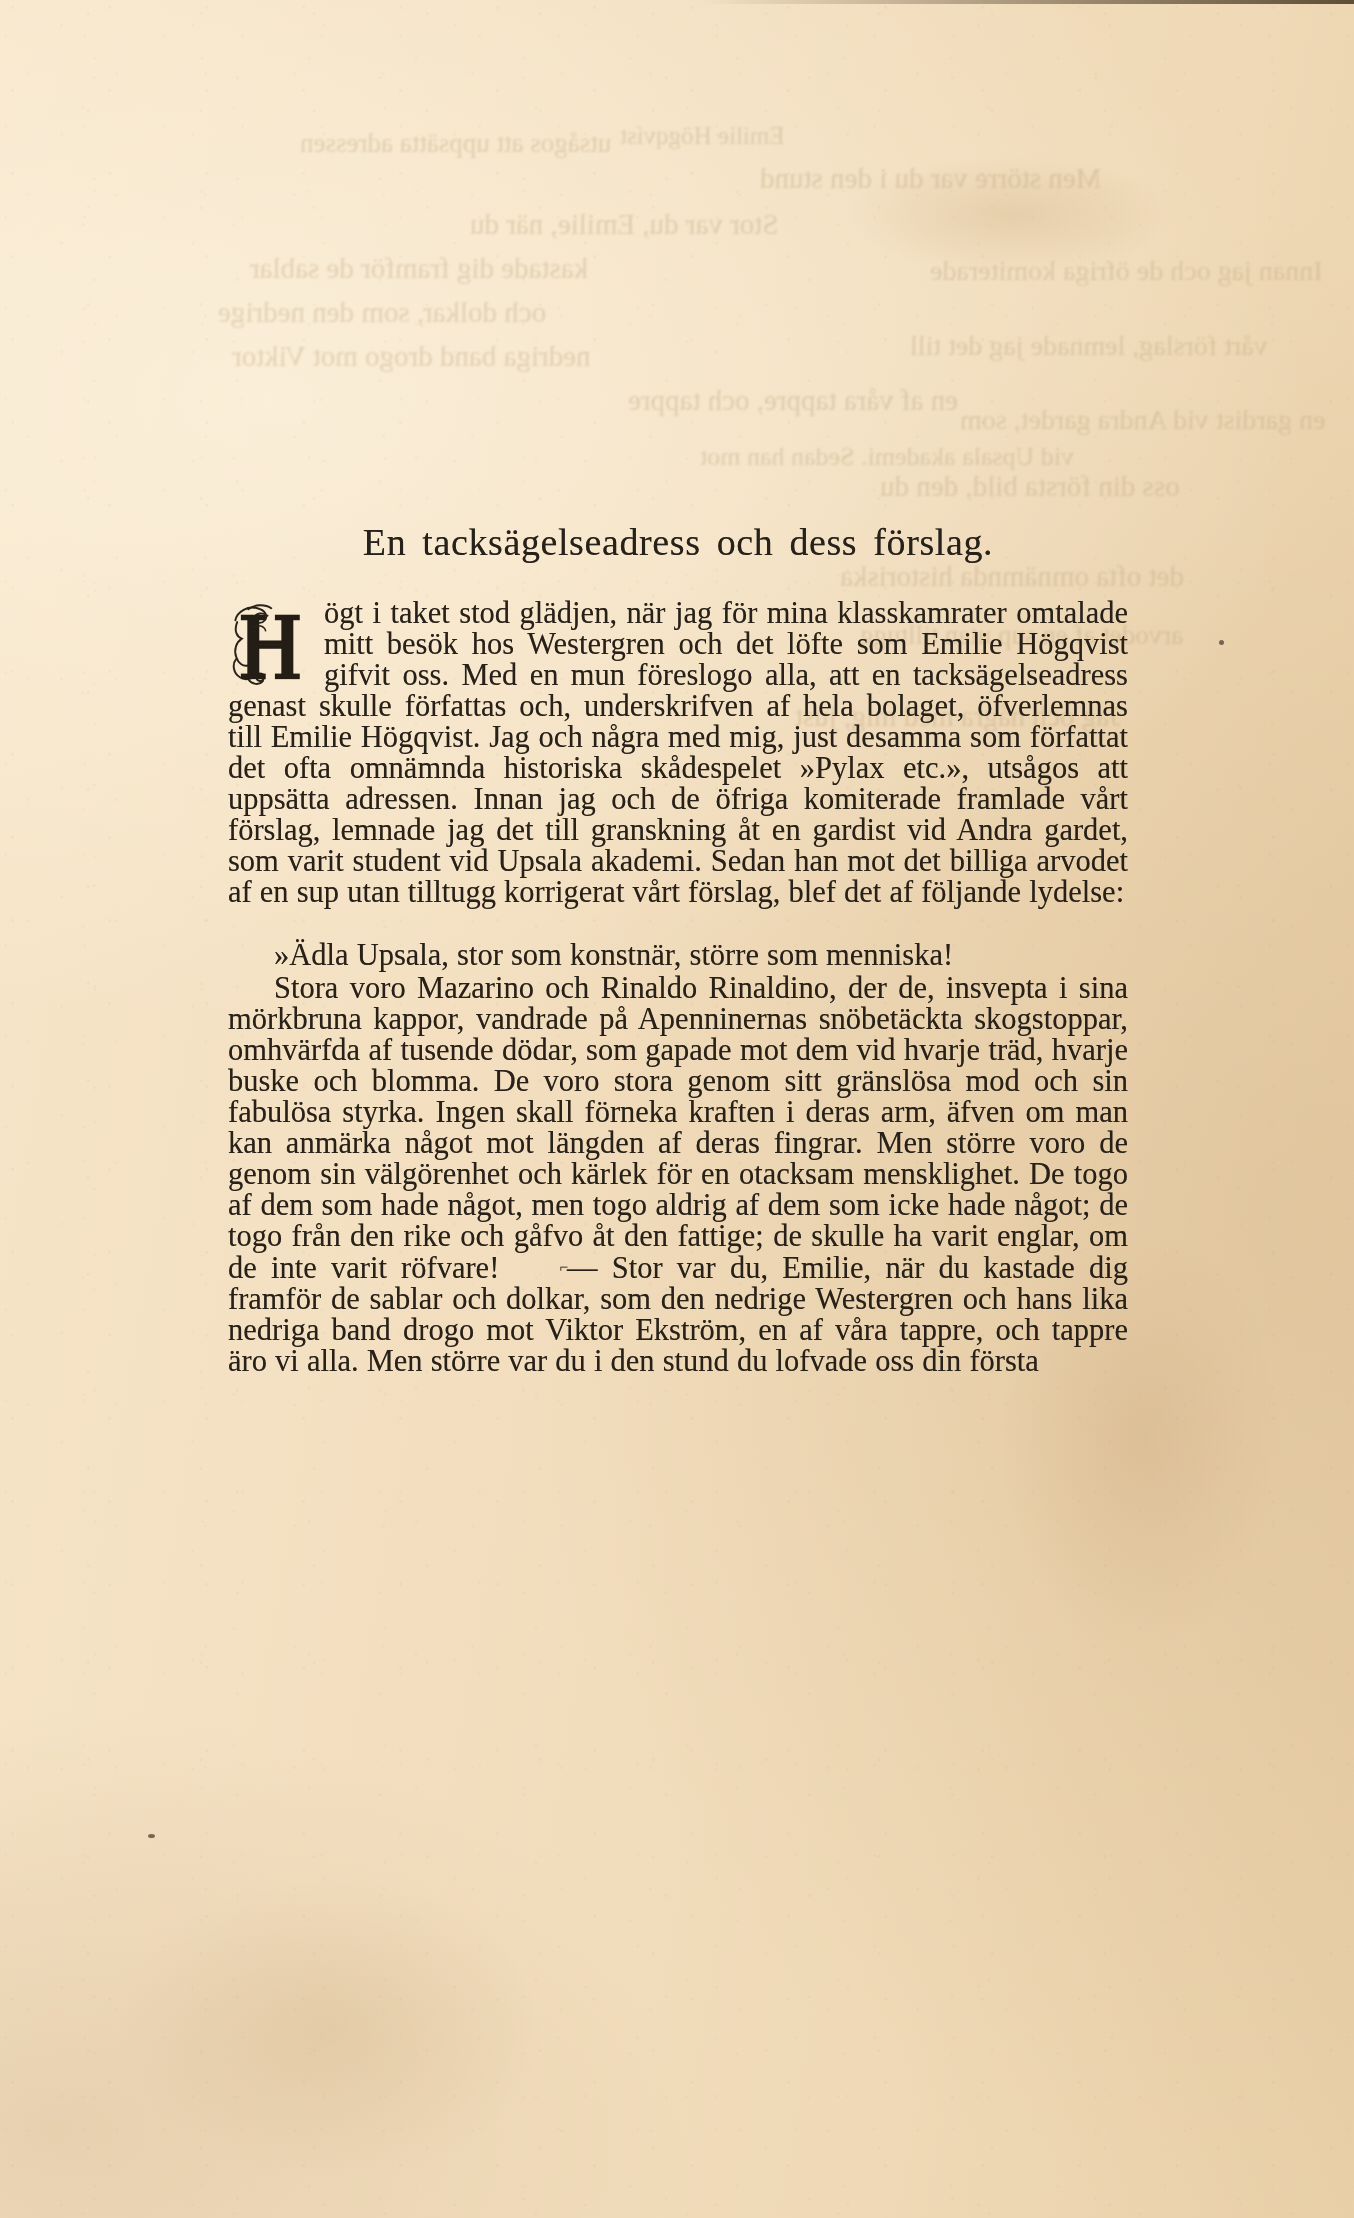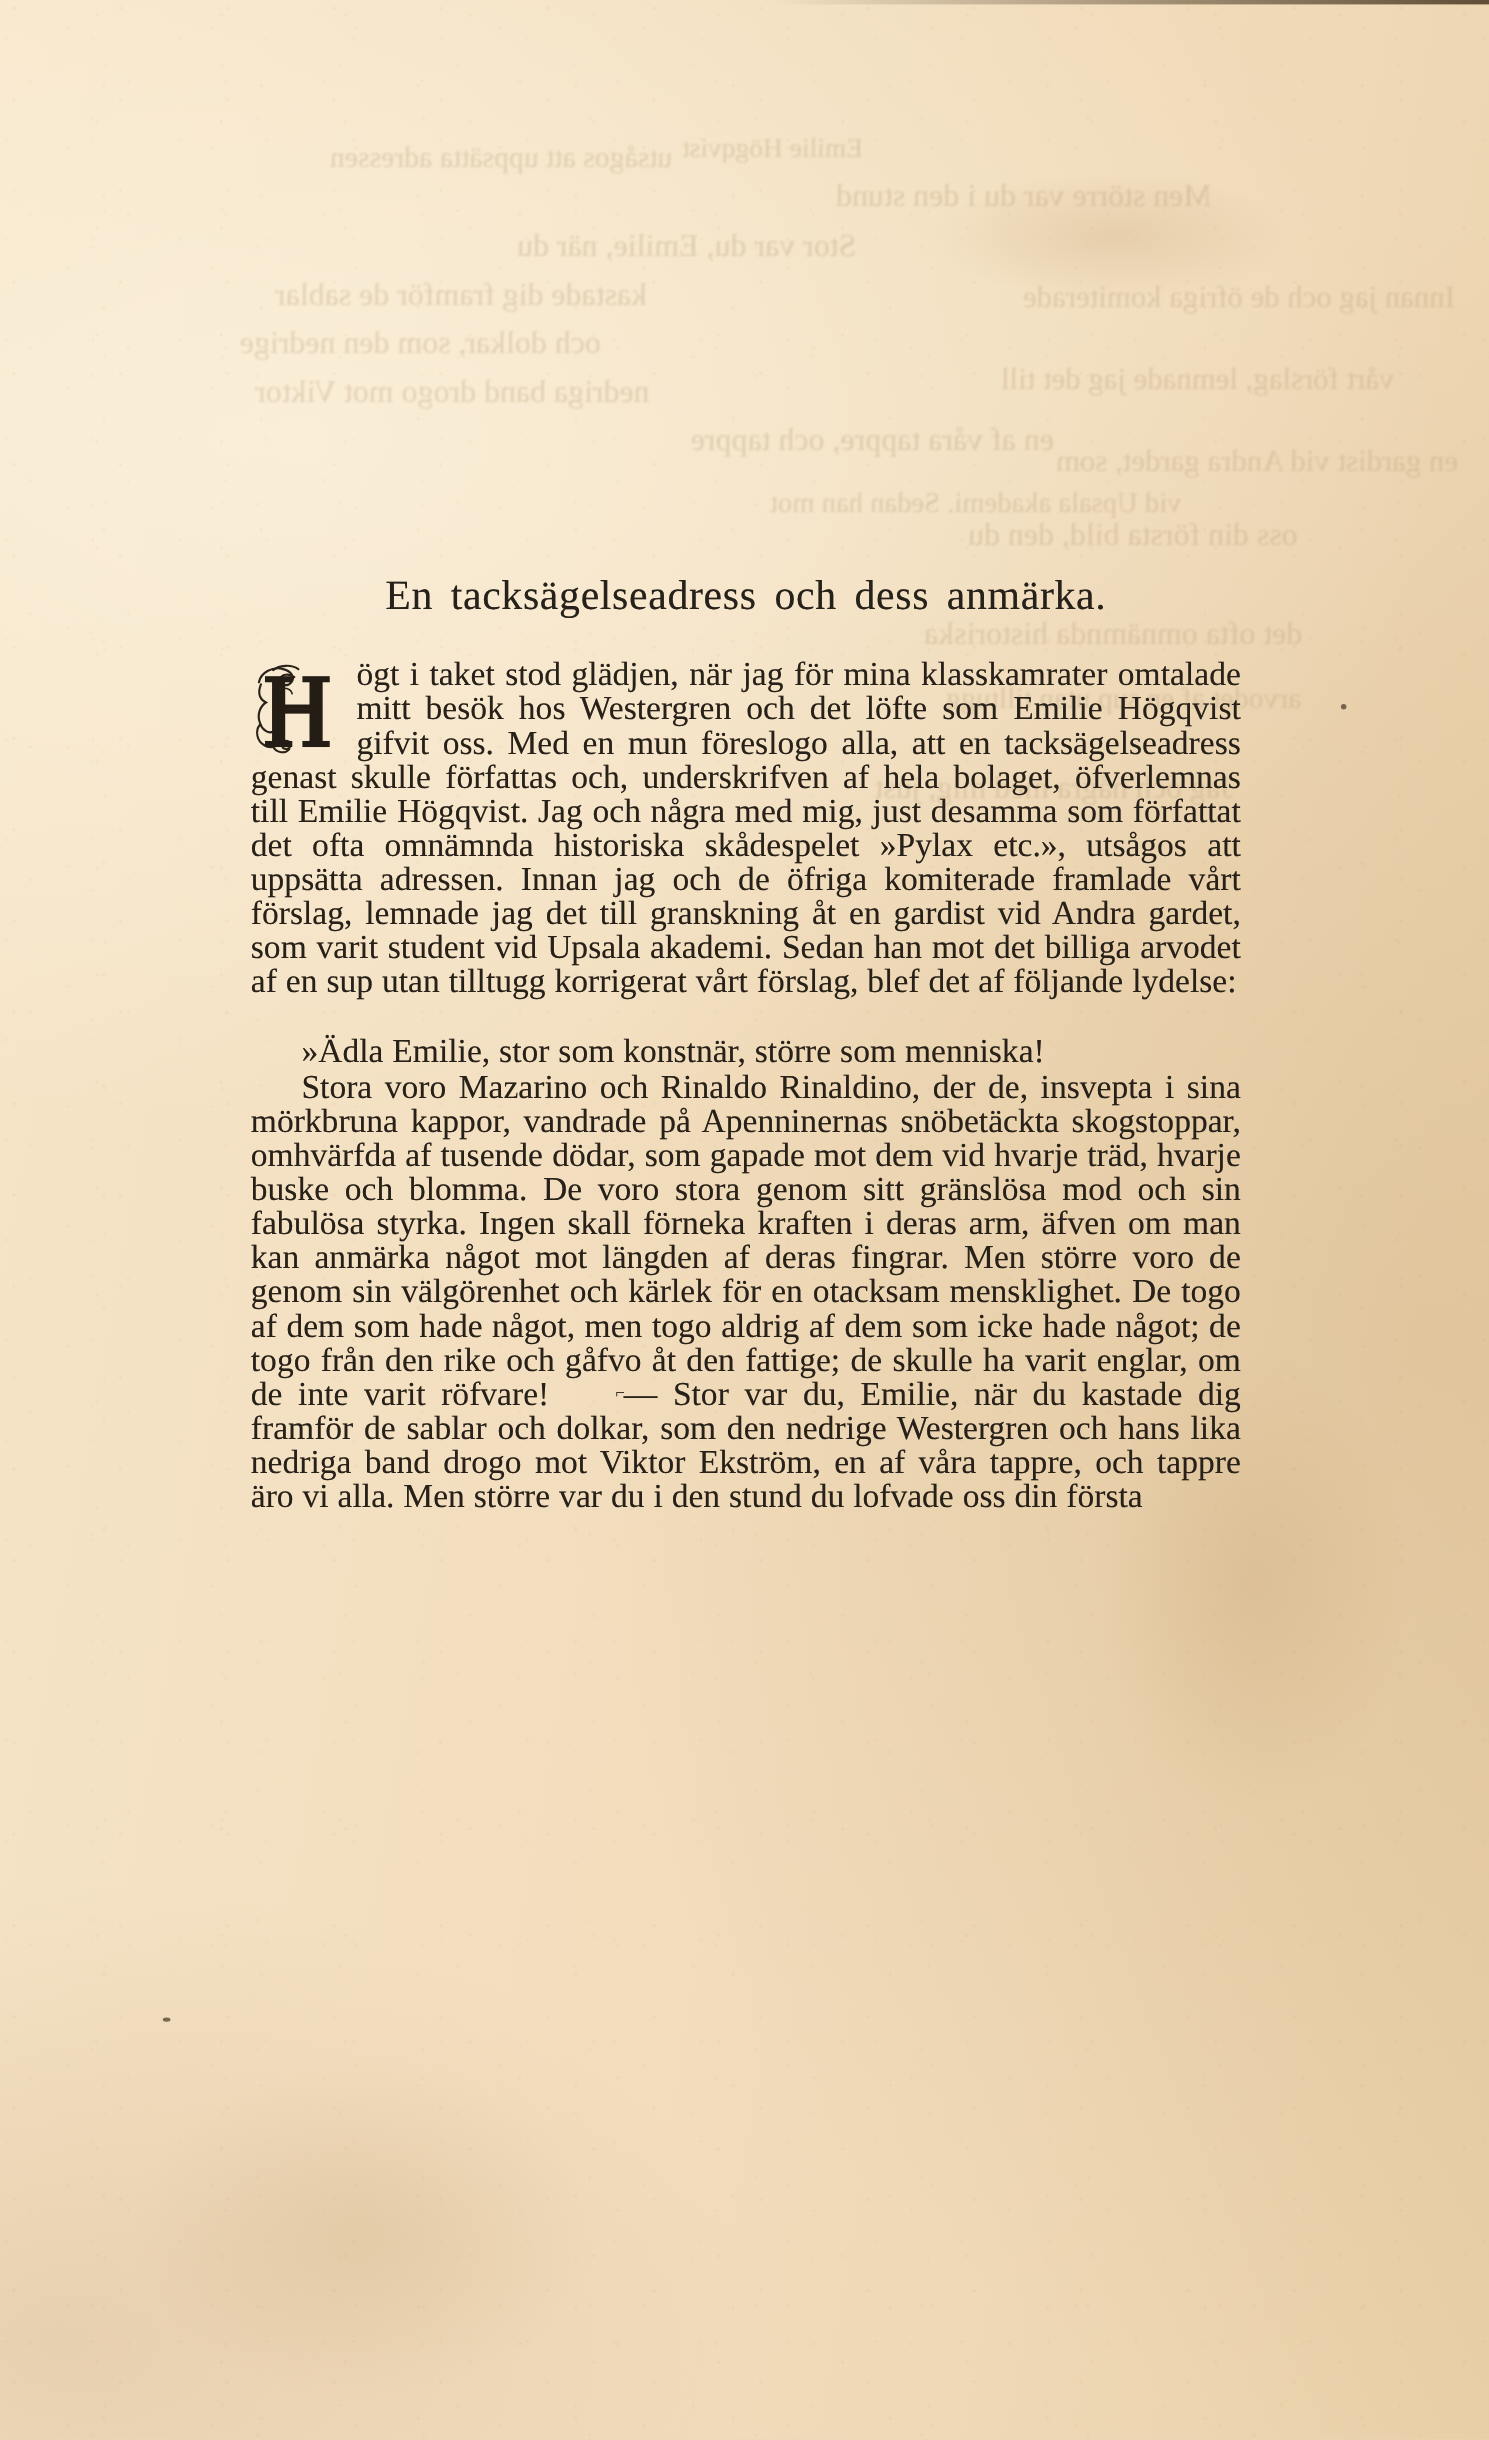--- a/index.html
+++ b/index.html
@@ -148,21 +148,21 @@
     <div class="bleed" style="left:300px;  top:128px;  font-size:27px;">utsågos att uppsätta adressen</div>
     <div class="bleed" style="left:930px;  top:255px;  font-size:28px;">Innan jag och de öfriga komiterade</div>
     <div class="bleed" style="left:910px;  top:330px;  font-size:28px;">vårt förslag, lemnade jag det till</div>
     <div class="bleed" style="left:960px;  top:404px;  font-size:28px;">en gardist vid Andra gardet, som</div>
     <div class="bleed" style="left:700px;  top:442px;  font-size:26px;">vid Upsala akademi. Sedan han mot</div>
     <div class="bleed" style="left:860px;  top:620px;  font-size:27px;">arvodet af en sup utan tilltugg</div>
   </div>
 
   <div id="typeblock">
 
-    <h1 id="title">En tacksägelseadress och dess anmärka.</h1>
+    <h1 id="title">En tacksägelseadress och dess förslag.</h1>
 
     <p class="body">
       <span class="dropcap">
         <svg viewBox="0 0 100 100" xmlns="http://www.w3.org/2000/svg">
           <g fill="none" stroke="#2a231a" stroke-width="2.1" stroke-linecap="round">
 
             <path d="M8 22 C10 12, 22 6, 32 9 C40 11, 44 17, 40 22 C36 27, 28 25, 29 19 C30 14, 38 13, 43 17"></path>
             <path d="M22 10 C28 5, 40 4, 47 9"></path>
 
             <path d="M10 24 C6 34, 10 40, 15 42 C9 46, 6 54, 9 62 C11 69, 17 73, 22 71"></path>
@@ -188,21 +188,21 @@
 
             <path d="M34 48.5 H58"></path>
             <path d="M27 30 C32 26, 40 28, 41 34"></path>
           </g>
         </svg>
       </span>
       <span>ögt i taket stod glädjen, när jag för mina klasskamrater omtalade mitt besök hos Westergren och det löfte som </span><span>Emilie Högqvist gifvit oss. Med en mun föreslogo alla, att en tacksägelseadress genast skulle författas och, underskrifven af hela bolaget, öfverlemnas till Emilie Högqvist. Jag och några med mig, just desamma som författat det ofta omnämnda historiska skådespelet »Pylax etc.», utsågos att uppsätta adressen. Innan jag och de öfriga komiterade framlade vårt förslag, lemnade jag det till granskning åt en gardist vid Andra gardet, som varit student vid Upsala akademi. Sedan han mot det billiga arvodet af en sup utan tilltugg korrigerat vårt förslag, blef det af följande lydelse:</span>
     </p>
 
     <p class="body indent" style="margin-top:32px;">
-      <span>»Ädla Emilie, stor som konstnär, större som menniska!</span>
+      <span>»Ädla Upsala, stor som konstnär, större som menniska!</span>
     </p>
 
     <p class="body indent" style="margin-top:2px;">
       <span>Stora voro Mazarino och Rinaldo Rinaldino, der de, insvepta i sina mörkbruna kappor, vandrade på Apenninernas snöbetäckta skogstoppar, omhvärfda af tusende dödar, som gapade mot dem vid hvarje träd, hvarje buske och blomma. De voro stora genom sitt gränslösa mod och sin fabulösa styrka. Ingen skall förneka kraften i deras arm, äfven om man kan anmärka något mot längden af deras fingrar. Men större voro de genom sin välgörenhet och kärlek för en otacksam mensklighet. De togo af dem som hade något, men togo aldrig af dem som icke hade något; de togo från den rike och gåfvo åt den fattige; de skulle ha varit englar, om de inte varit röfvare! </span><span class="artifact">⌐</span><span>— Stor var du, Emilie, när du kastade dig framför de sablar och dolkar, som den nedrige Westergren och hans lika nedriga band drogo mot Viktor Ekström, en af våra tappre, och tappre äro vi alla. Men större var du i den stund du lofvade oss din första</span>
     </p>
 
   </div>
 
   <div style="position:absolute; left:148px; top:1834px; width:7px; height:4px; background:#5a4a33; border-radius:50%; opacity:.8;"></div>
   <div style="position:absolute; left:1219px; top:640px; width:5px; height:5px; background:#4e4030; border-radius:50%; opacity:.75;"></div>

